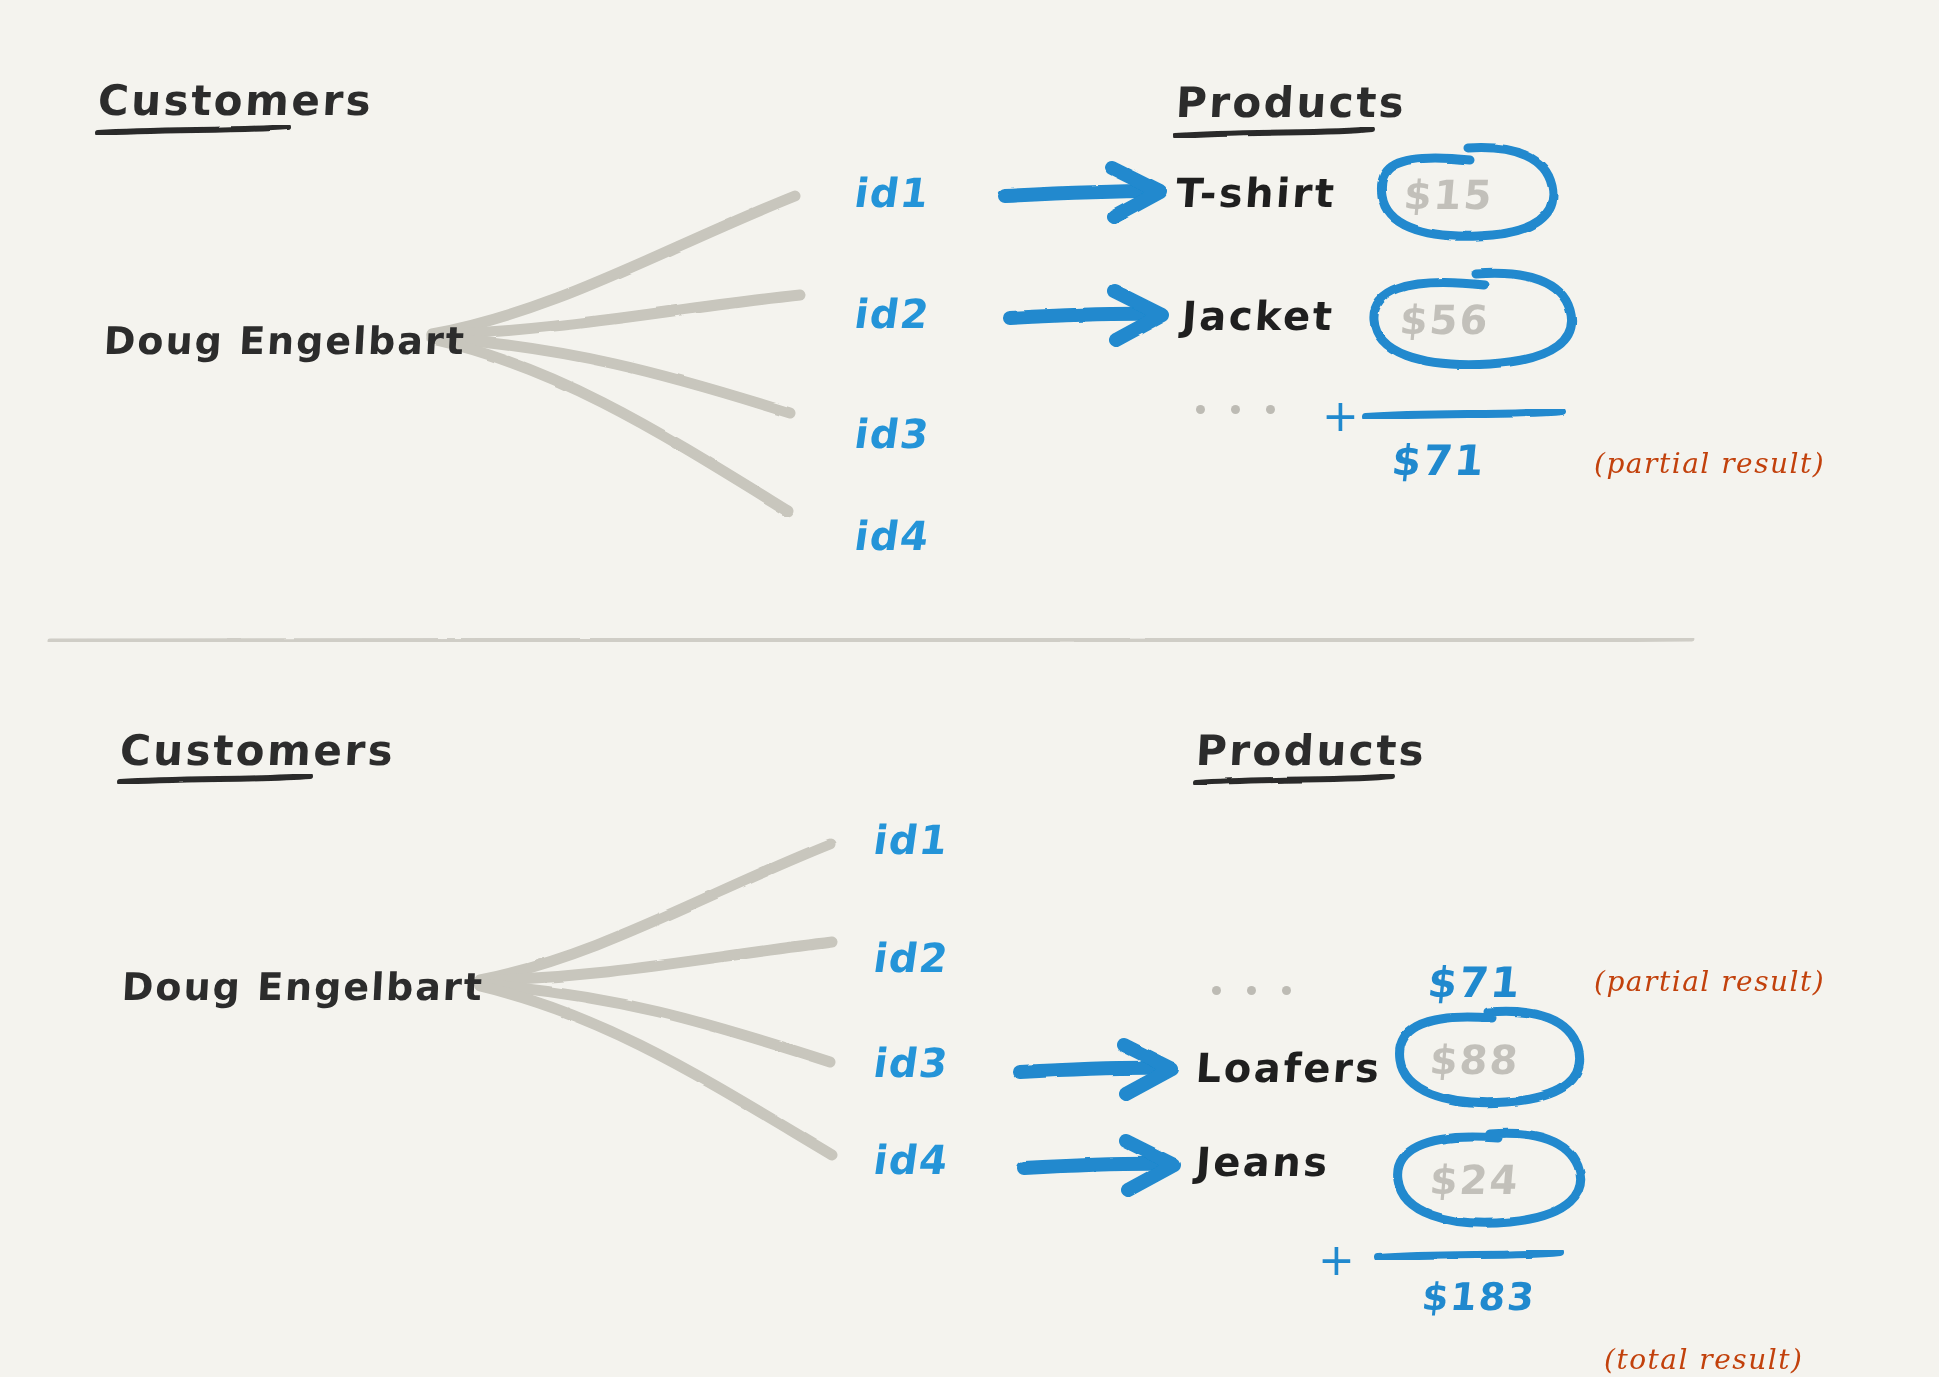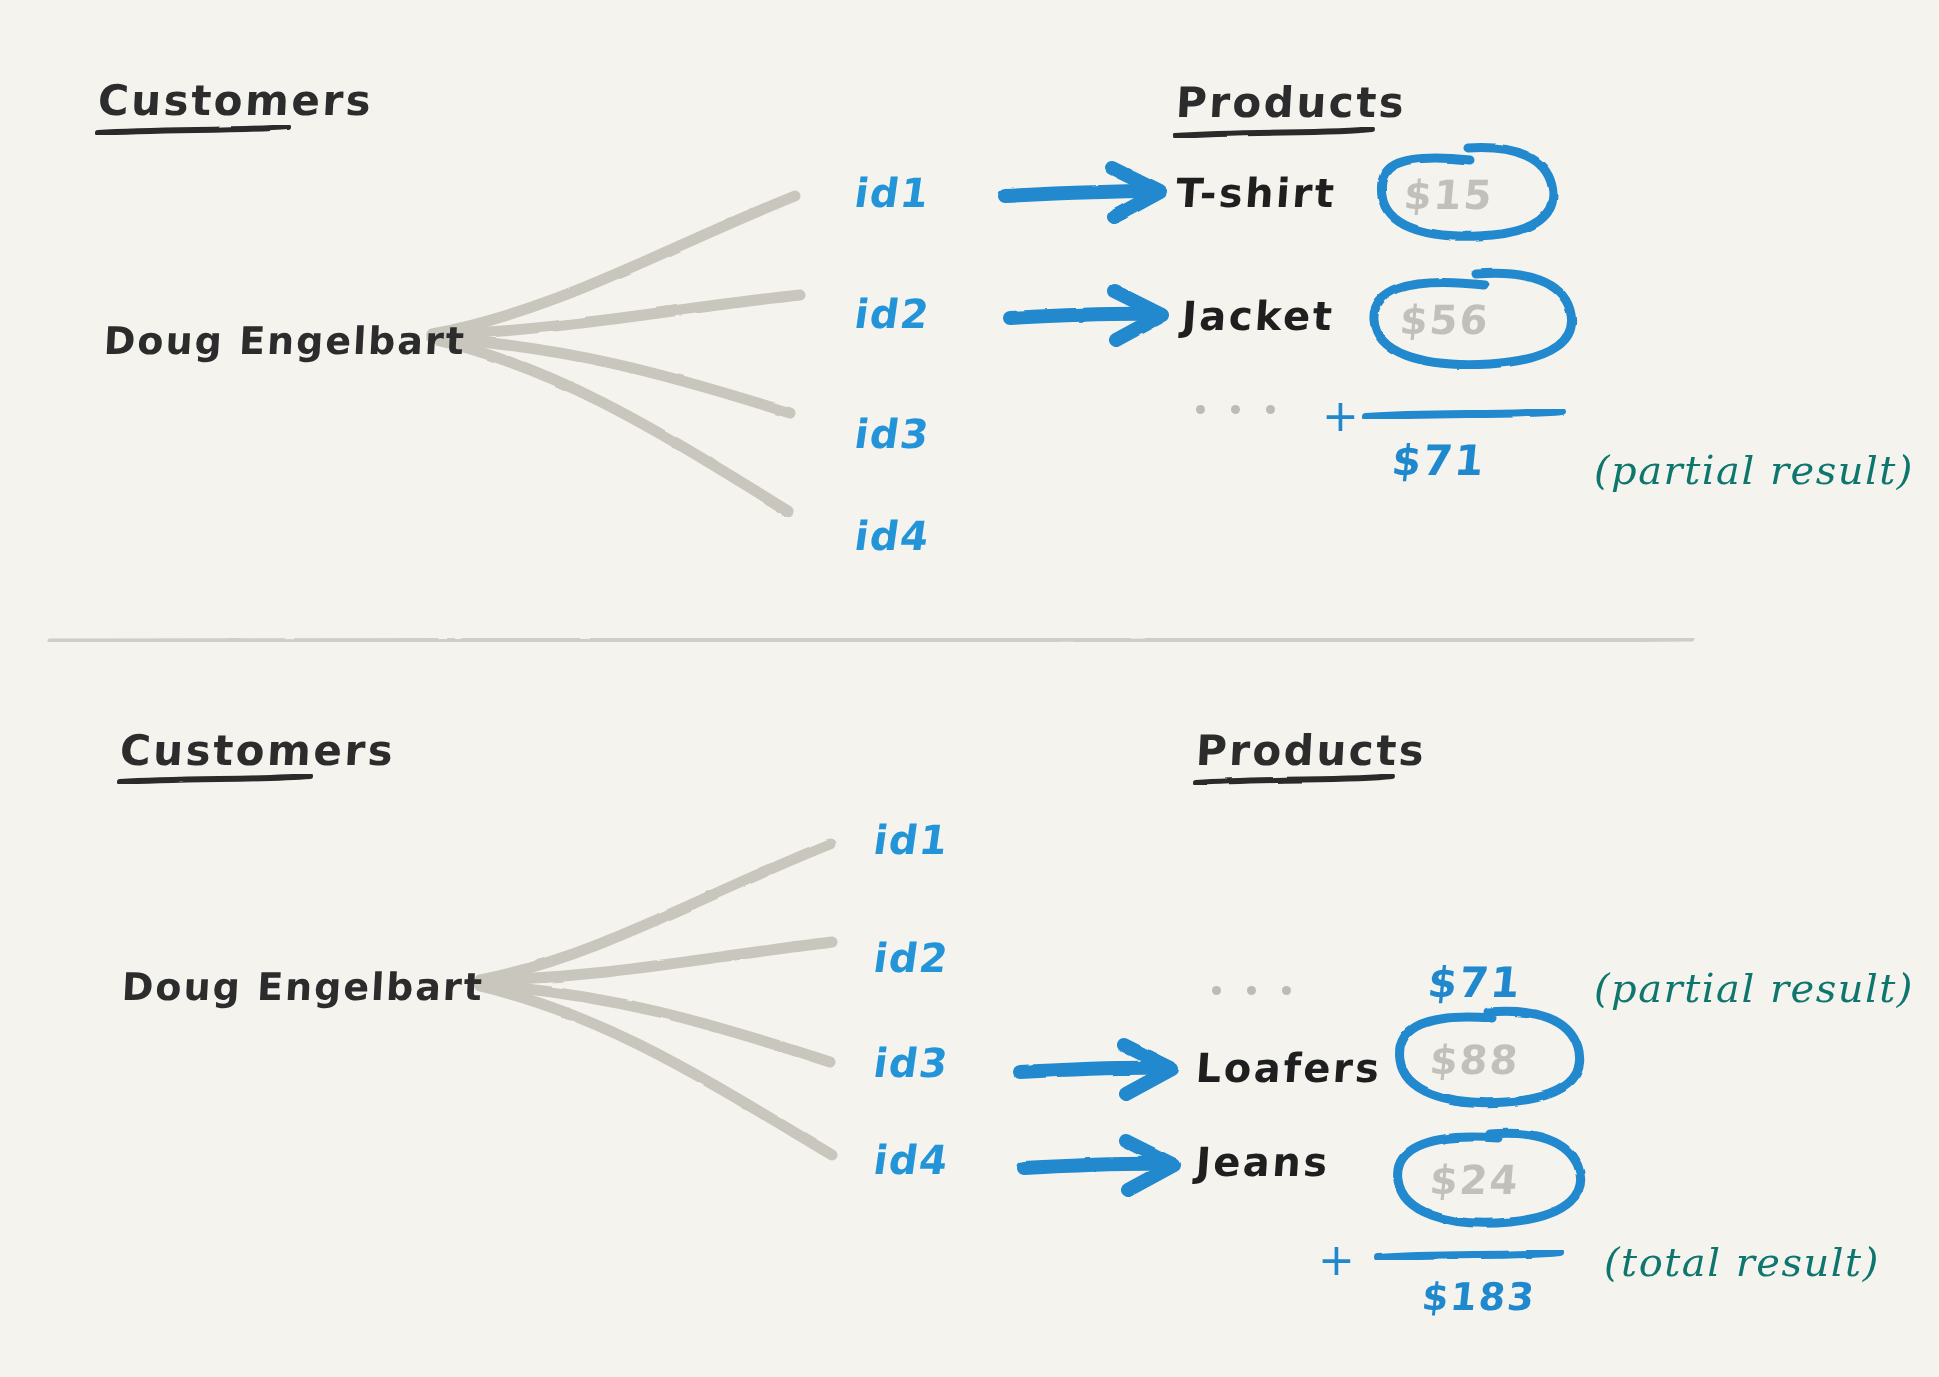--- a/index.html
+++ b/index.html
@@ -81,23 +81,23 @@
     letter-spacing: 2px;
     color: #2089ce;
     transform: skewX(-6deg);
   }
   .hand-sum.small {
     font-size: 38px;
   }
   .hand-note {
     font-family: "DejaVu Serif", serif;
     font-style: italic;
-    font-size: 40px;
+    font-size: 28px;
     letter-spacing: 1.5px;
-    color: #0f766e;
+    color: #c2410c;
   }
   .plus {
     font-family: "DejaVu Sans", sans-serif;
     font-weight: 500;
     font-size: 44px;
     color: #2089ce;
   }
   .ellipsis-dots {
     position: absolute;
     display: flex;
@@ -257,16 +257,16 @@
     <div class="txt hand-prod" style="left:1196px; top:1048px;">Loafers</div>
     <div class="txt hand-prod" style="left:1196px; top:1142px;">Jeans</div>
 
     <div class="txt hand-price" style="left:1430px; top:1040px;">$88</div>
     <div class="txt hand-price" style="left:1430px; top:1160px;">$24</div>
 
     <div class="txt plus" style="left:1318px; top:1238px;">+</div>
 
     <div class="txt hand-sum small" style="left:1422px; top:1278px;">$183</div>
 
-    <div class="txt hand-note" style="left:1604px; top:1242px;">(total result)</div>
+    <div class="txt hand-note" style="left:1604px; top:1346px;">(total result)</div>
 
   </div>
 </div>
 
 </body></html>

